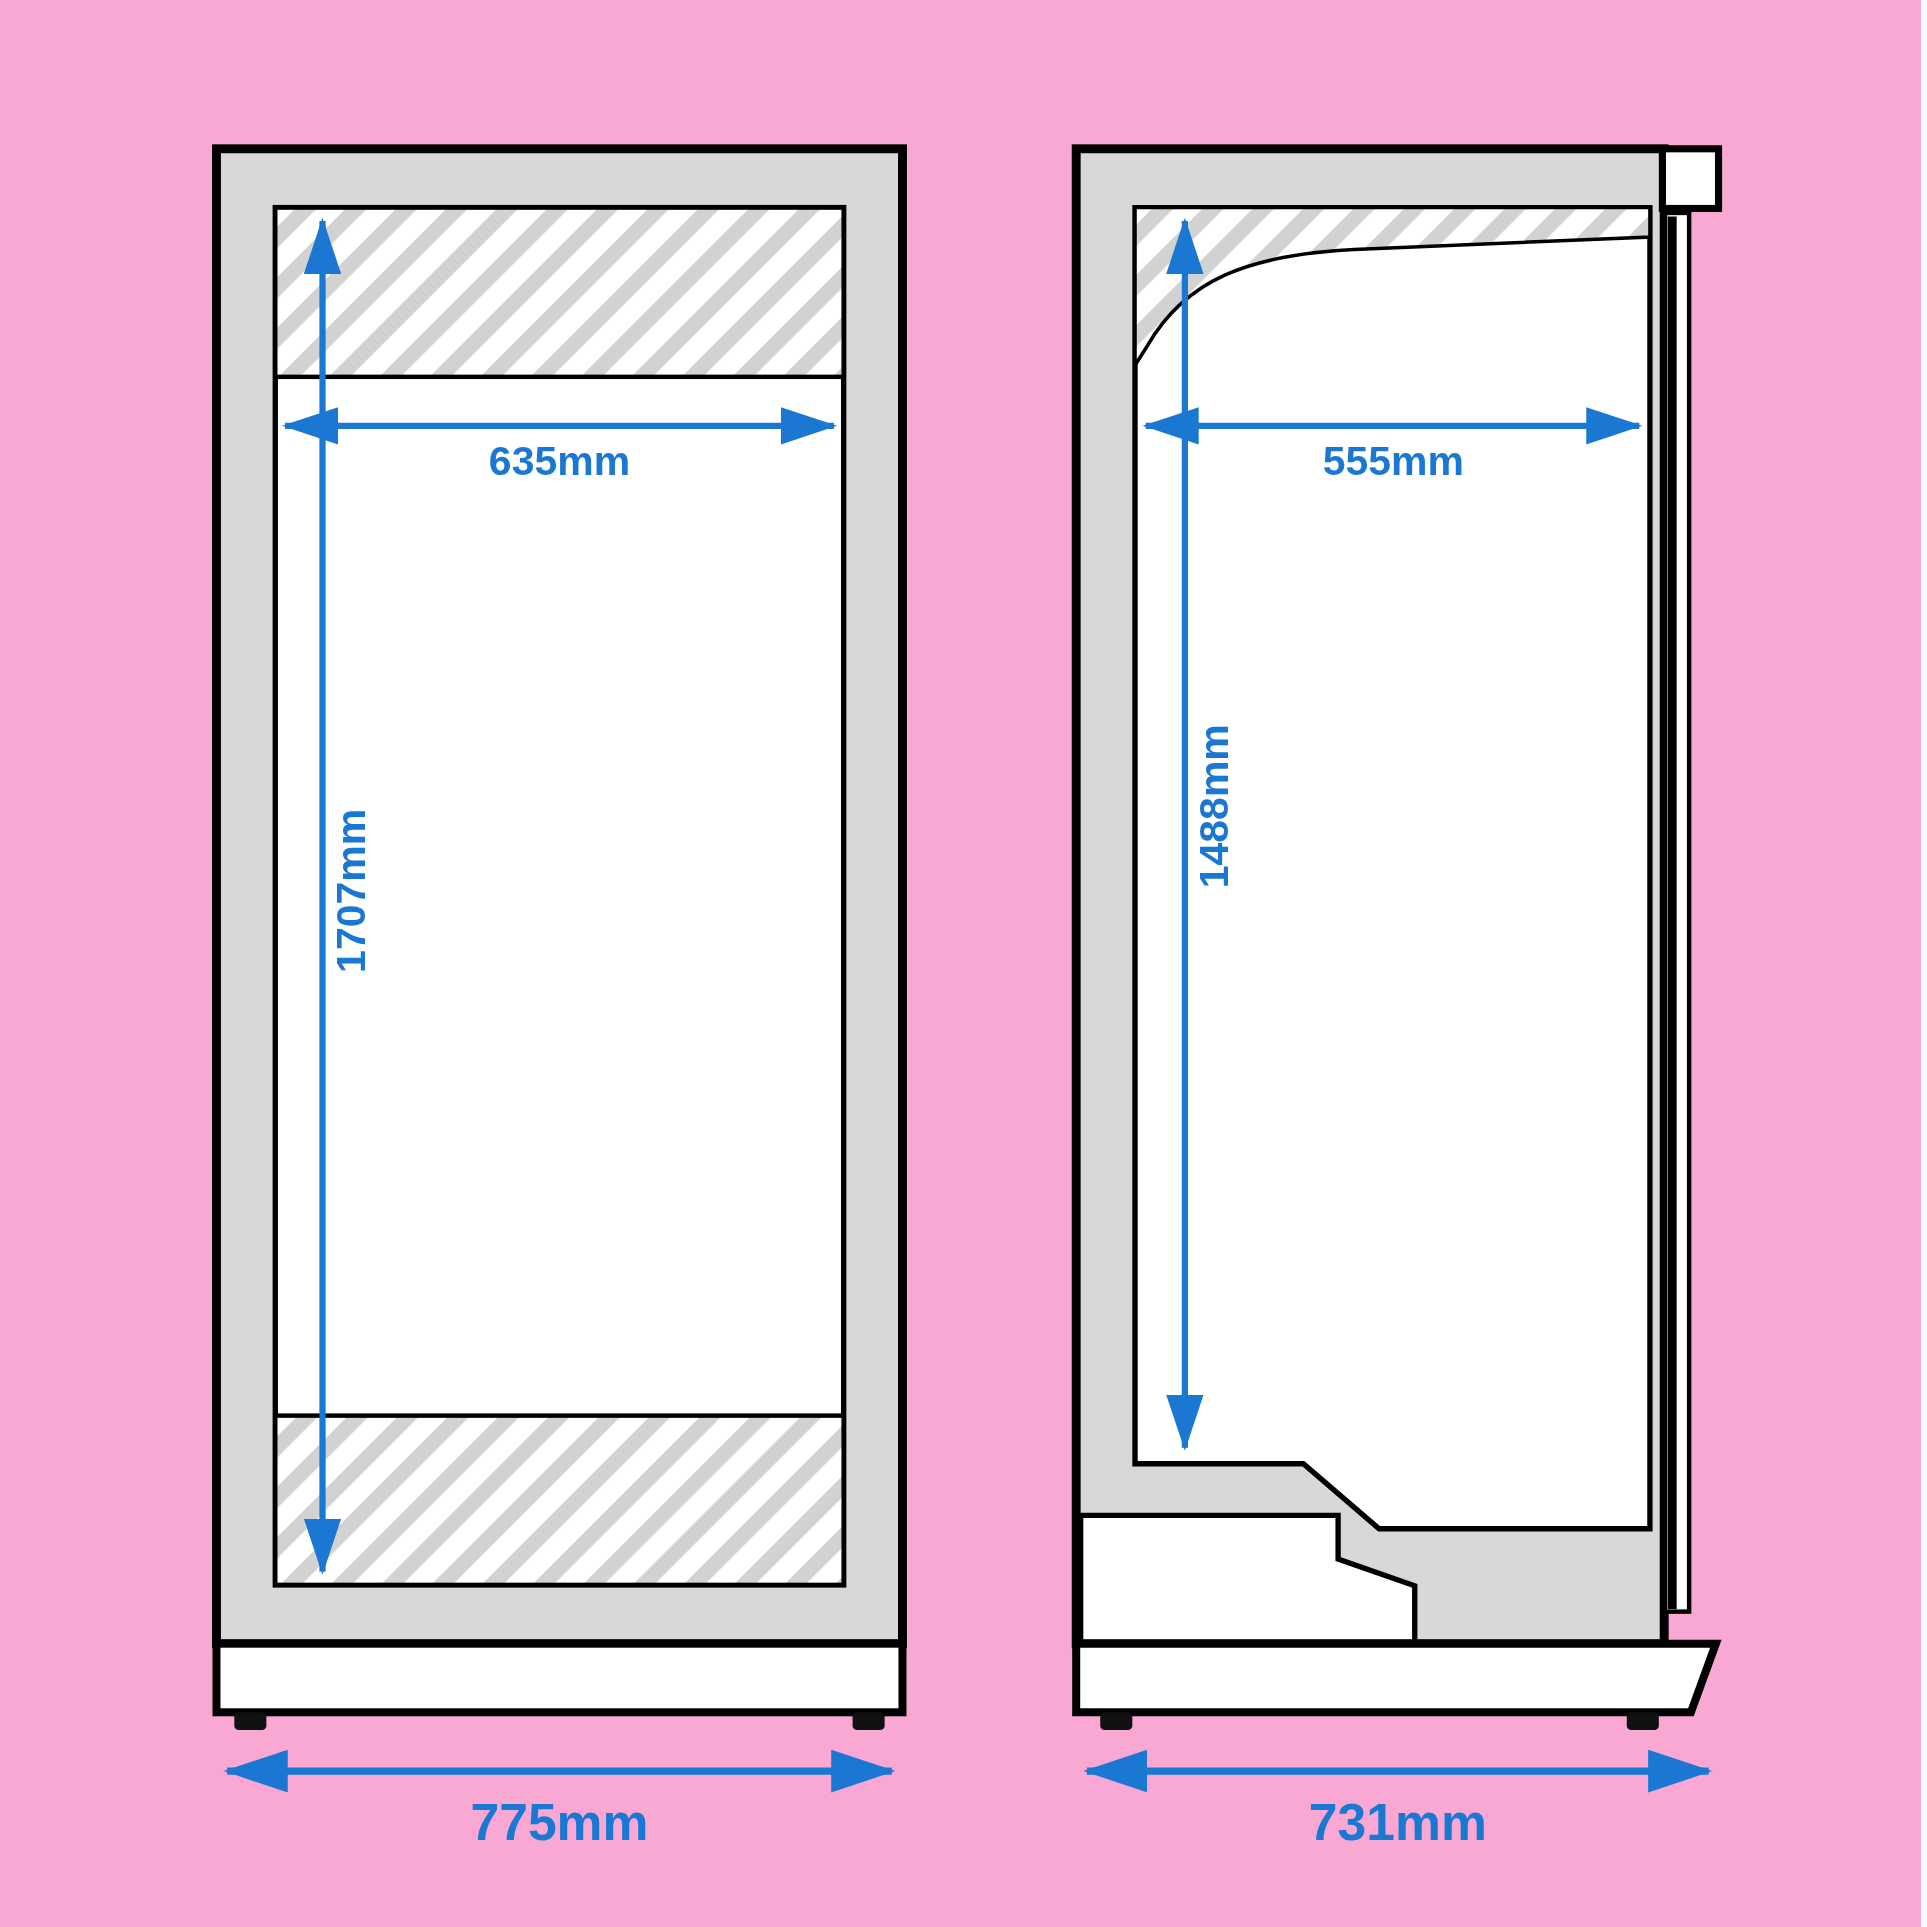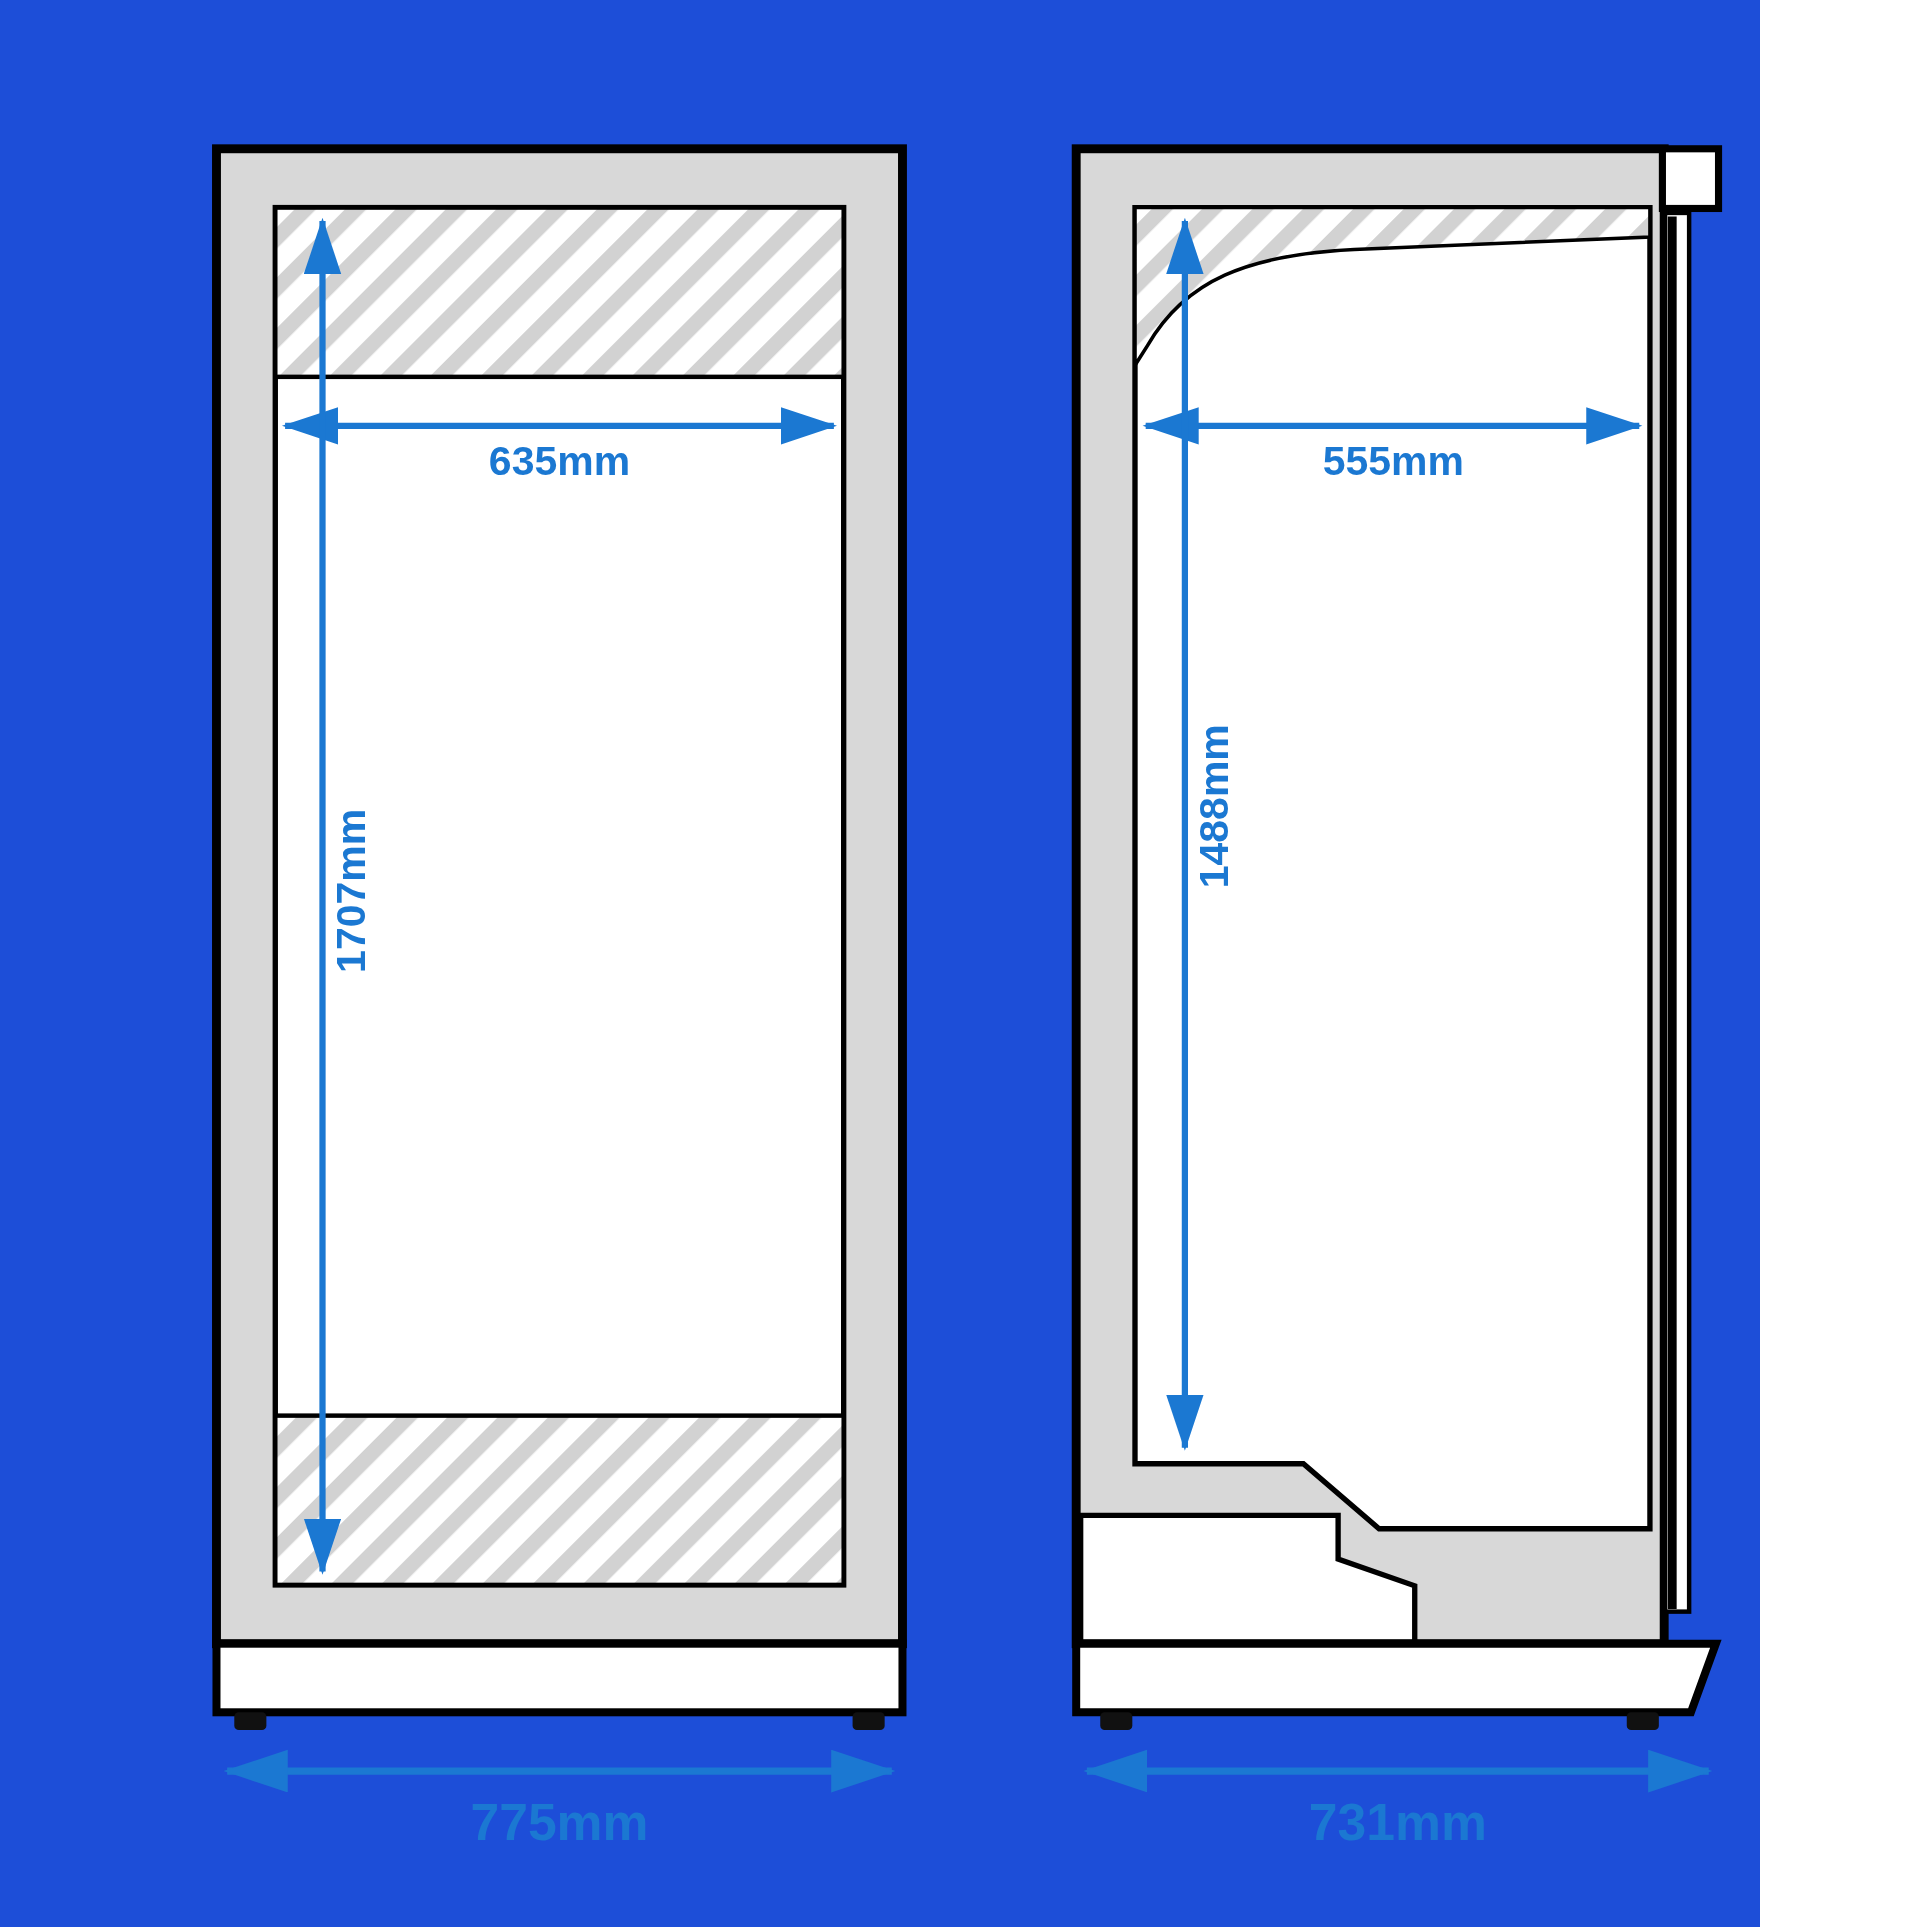--- a/index.html
+++ b/index.html
@@ -1,16 +1,16 @@
 <!DOCTYPE html>
 <html style="font-size:14.3px"><head>
 <meta charset="utf-8">
 <style>
   html,body{margin:0;padding:0;background:#ffffff;}
-  .stage{width:1760px;height:1927px;position:relative;background:#1d4ed8;}
+  .stage{width:1921px;height:1927px;position:relative;background:#f9a8d4;}
   svg{display:block;}
   .dim-label{
     font-family:"Liberation Sans", sans-serif;
     font-weight:bold;
     font-size:46px;
   }
   .dim-label-lg{
     font-family:"Liberation Sans", sans-serif;
     font-weight:bold;
     font-size:58px;

